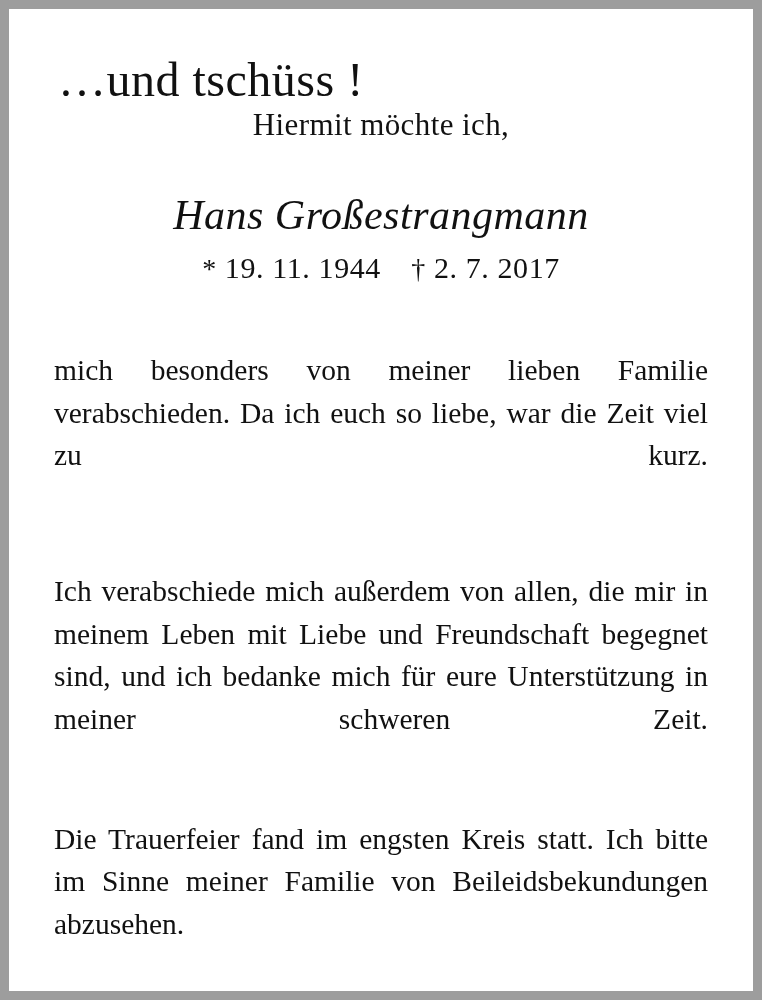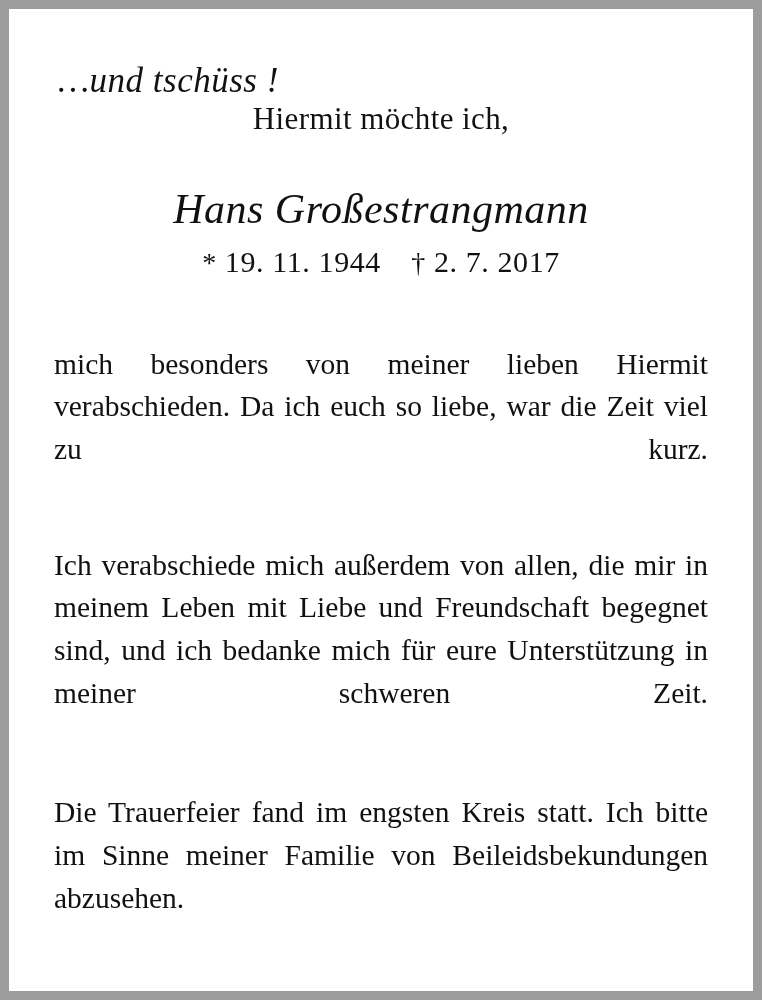--- a/index.html
+++ b/index.html
@@ -35,25 +35,24 @@
     position: absolute;
     left: 9px;
     top: 9px;
     right: 9px;
     bottom: 9px;
     background: #ffffff;
     box-sizing: border-box;
     padding: 36px 36px 20px 36px;
   }
   .salutation {
-    font-style: italic;
-    font-size: 35px;
+    font-size: 48px;
     line-height: 1.1;
     letter-spacing: 0.5px;
-    margin: 8px 0 0 4px;
+    margin: 0 0 0 4px;
   }
   .intro {
     text-align: center;
     font-size: 31px;
     letter-spacing: 0.4px;
   }
   .name {
     text-align: center;
     font-style: italic;
     font-size: 42px;
@@ -75,21 +74,21 @@
     width: 14px;
   }
   .para {
     font-size: 29.5px;
     line-height: 1.45;
     text-align: justify;
     text-justify: inter-word;
     margin: 0;
   }
   .p1 { margin-top: 64px; }
-  .p2 { margin-top: 30px; }
+  .p2 { margin-top: 50px; }
   .p3 { margin-top: 34px; }
   
   .para::after {
     content: "";
     display: inline-block;
     width: 100%;
   }
 </style>
 </head>
 <body>
@@ -105,21 +104,21 @@
       <div class="name">Hans Großestrangmann</div>
 
       <div class="dates">
         <span class="sym">*</span>
         <span>19. 11. 1944</span>
         <span class="spacer"></span>
         <span class="sym">†</span>
         <span>2. 7. 2017</span>
       </div>
 
-      <p class="para p1">mich besonders von meiner lieben Hiermit verabschieden. Da ich euch so liebe, war die Zeit viel zu kurz.</p>
+      <p class="para p1">mich besonders von meiner lieben Familie verabschieden. Da ich euch so liebe, war die Zeit viel zu kurz.</p>
 
       <p class="para p2">Ich verabschiede mich außerdem von allen, die mir in meinem Leben mit Liebe und Freundschaft begegnet sind, und ich bedanke mich für eure Unterstützung in meiner schweren Zeit.</p>
 
       <p class="para p3">Die Trauerfeier fand im engsten Kreis statt. Ich bitte im Sinne meiner Familie von Beileidsbekundungen abzusehen.</p>
 
     </div>
   </div>
 </div>
 
 </body></html>

